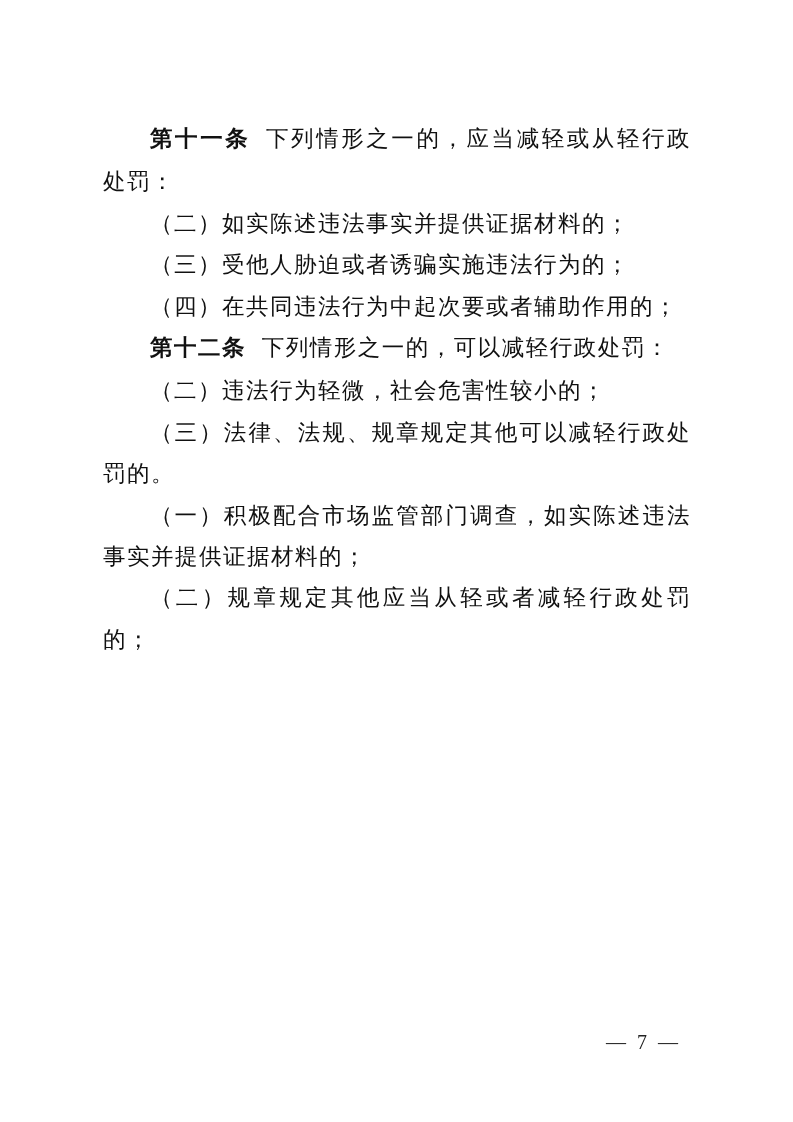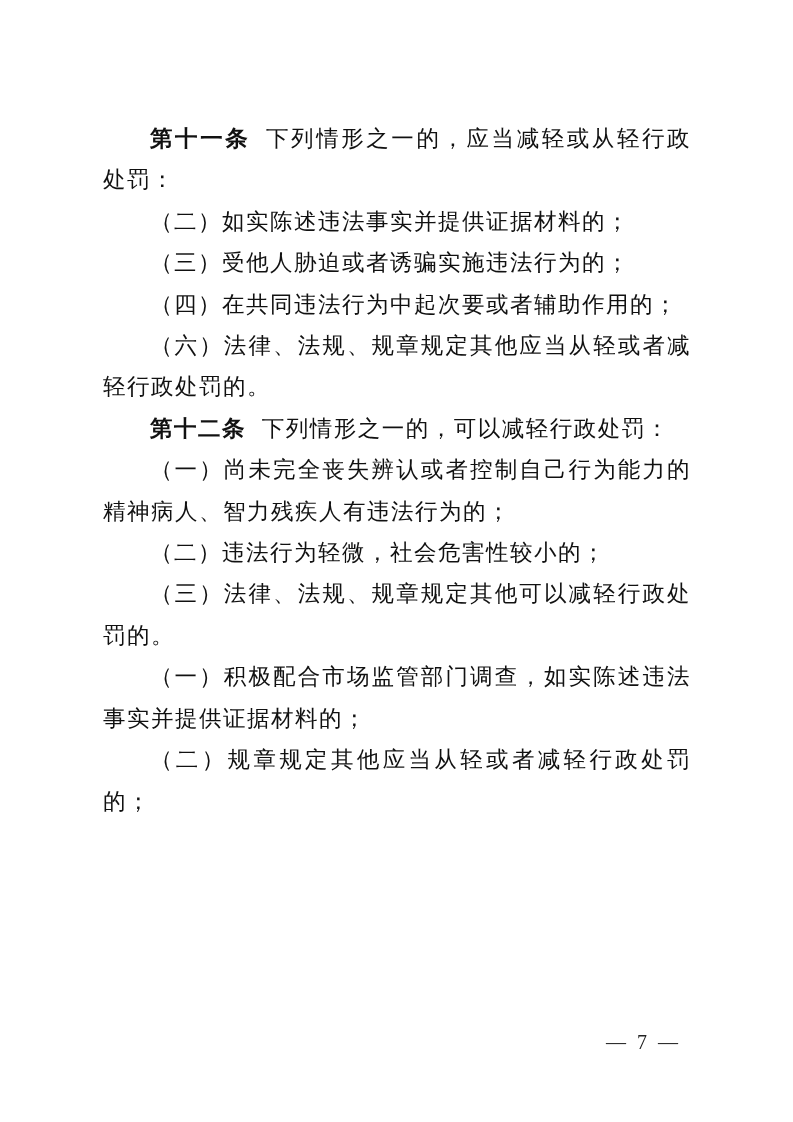--- a/index.html
+++ b/index.html
@@ -23,43 +23,41 @@
     margin: 0;
     padding: 0;
     font-size: 22.5px;
     line-height: 41.4px;
     letter-spacing: 1.5px;
     text-indent: 47px;
   }
   .article-heading {
     font-weight: 700;
     margin-right: 0.7em;
-    font-family: Liberation Serif, serif;
+    font-family: Liberation Mono, monospace;
   }
   .page-number {
     position: absolute;
     top: 1031px;
     right: 112px;
     font-size: 20px;
     letter-spacing: 3px;
     color: #222222;
     font-family: "Liberation Serif", "DejaVu Serif", serif;
   }
 </style>
 </head>
 <body>
 
 <div class="page">
   <div class="doc-body" id="doc-body">
       <p class="para"><span class="article-heading">第十一条</span>下列情形之一的，应当减轻或从轻行政处罚：</p>
       <p class="para">（二）如实陈述违法事实并提供证据材料的；</p>
       <p class="para">（三）受他人胁迫或者诱骗实施违法行为的；</p>
       <p class="para">（四）在共同违法行为中起次要或者辅助作用的；</p>
-      <p class="para">（六）法律、法规、规章规定其他应当从轻或者减轻行政处罚的。</p>
       <p class="para"><span class="article-heading">第十二条</span>下列情形之一的，可以减轻行政处罚：</p>
-      <p class="para">（一）尚未完全丧失辨认或者控制自己行为能力的精神病人、智力残疾人有违法行为的；</p>
       <p class="para">（二）违法行为轻微，社会危害性较小的；</p>
       <p class="para">（三）法律、法规、规章规定其他可以减轻行政处罚的。</p>
       <p class="para">（一）积极配合市场监管部门调查，如实陈述违法事实并提供证据材料的；</p>
       <p class="para">（二）规章规定其他应当从轻或者减轻行政处罚的；</p>
     </div>
   <div class="page-number">— 7 —</div>
 </div>
 
 </body></html>

